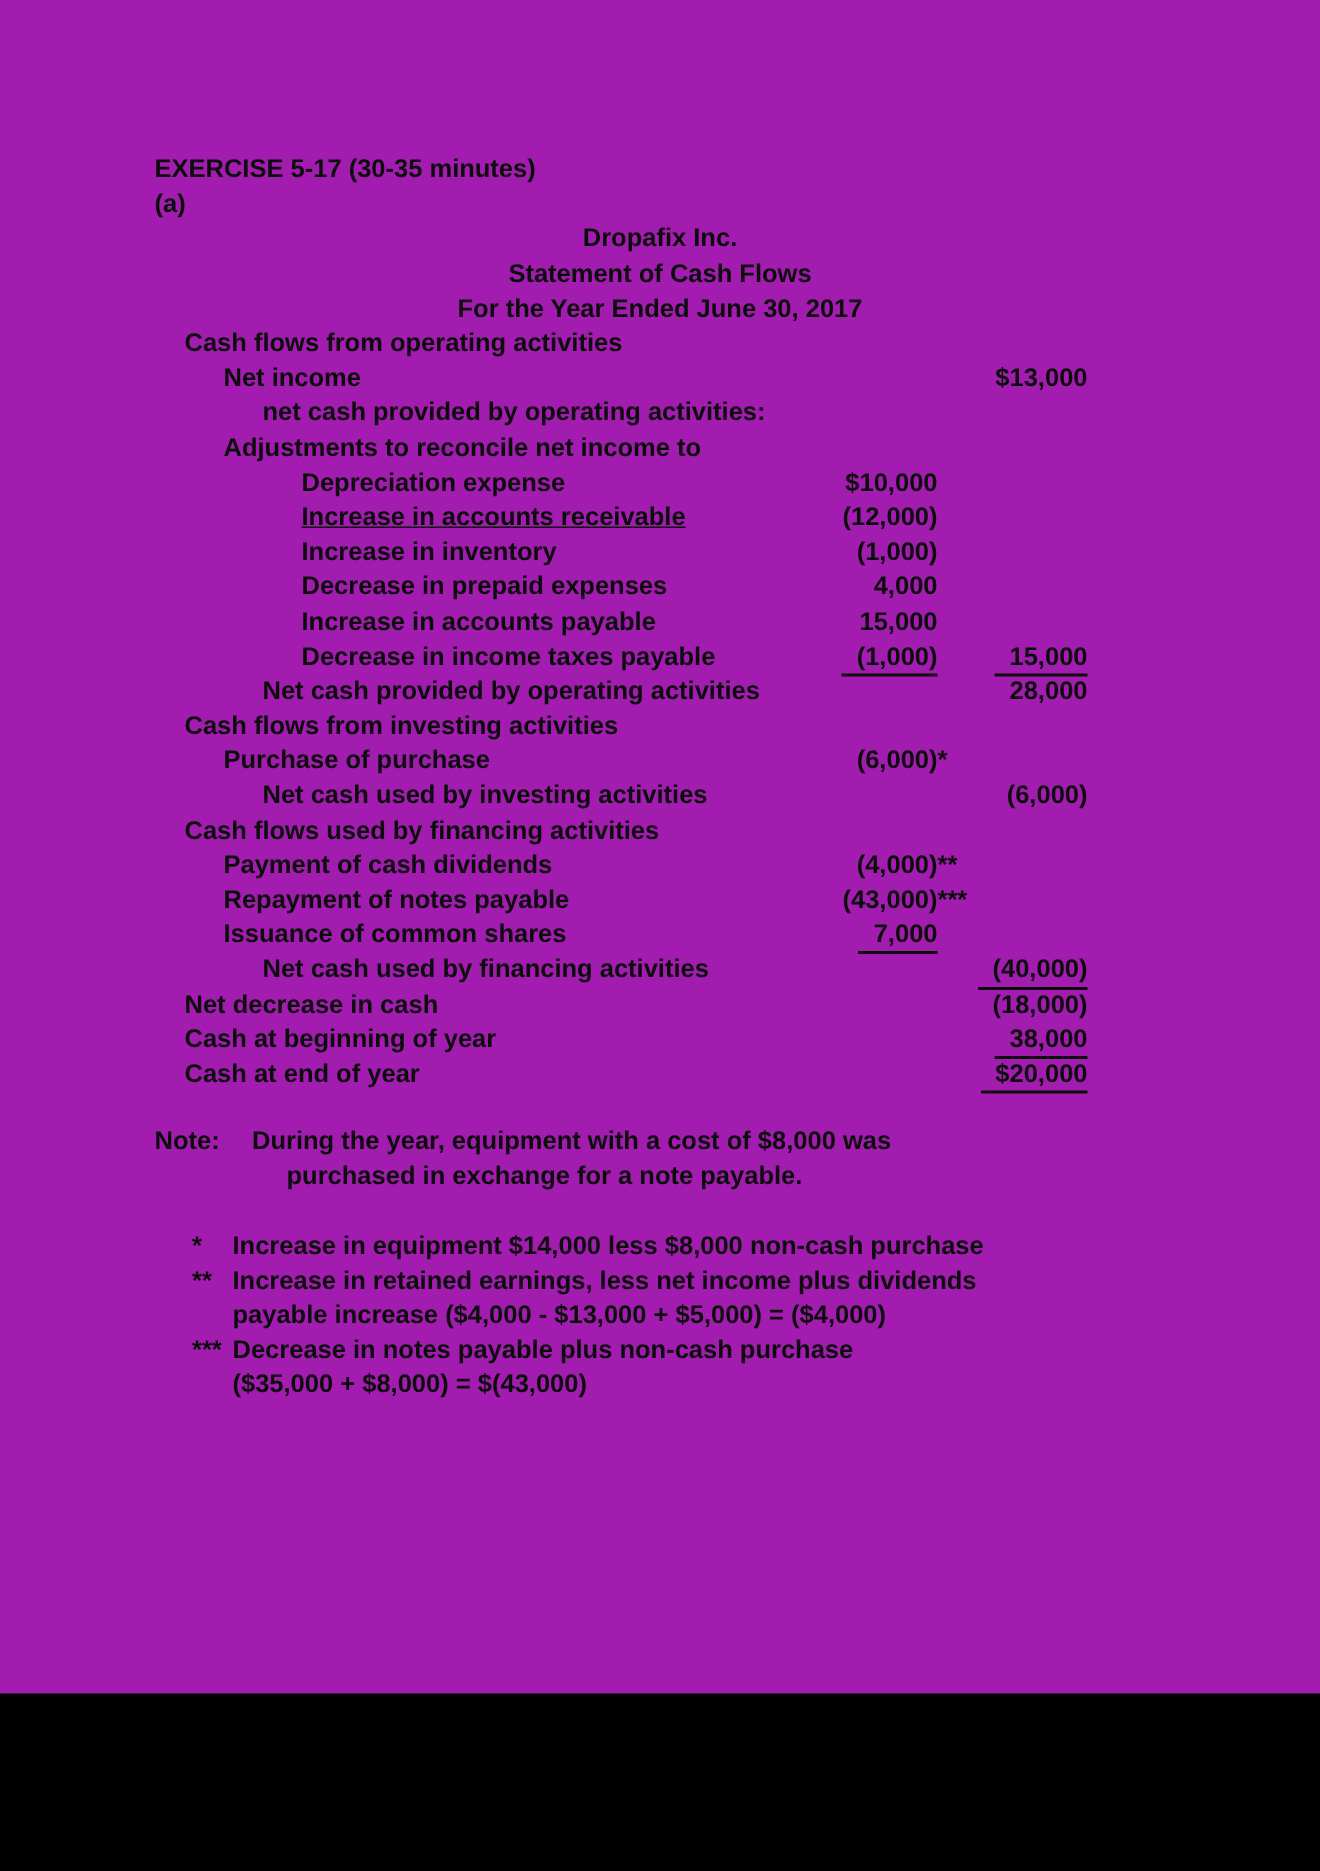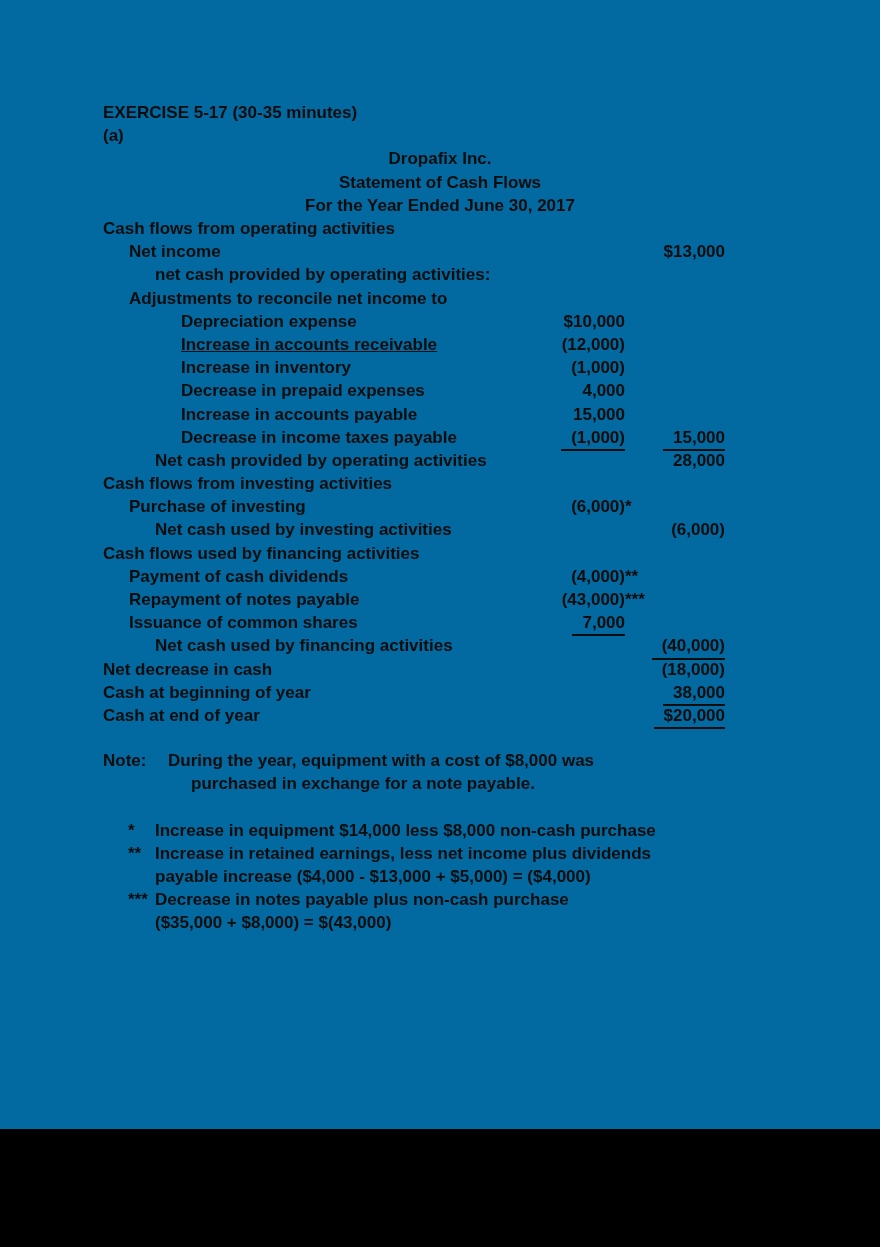--- a/index.html
+++ b/index.html
@@ -5,27 +5,27 @@
   * { margin:0; padding:0; box-sizing:border-box; }
   html, body { width:880px; background:#fff; }
   body {
     height:1247px;
     position:relative;
     overflow:hidden;
     font-family:"Liberation Sans", sans-serif;
     font-weight:700;
     color:#0d0d0d;
   }
-  .page { position:absolute; inset:0; background:#0369a1; }
+  .page { position:absolute; inset:0; background:#a21caf; }
   .content {
     position:absolute; left:103px; top:101px; width:674px;
     font-size:17px; line-height:23.2px; white-space:nowrap;
   }
   .titleblock { text-align:center; }
-  .row { position:relative; height:23.2px; }
+  .row { position:relative; height:23.2px;margin-left:20px; }
   .row .lbl { display:inline-block; }
   .c1 { position:absolute; right:152px; top:0; }
   .c1 .amt { display:inline-block; }
   .c1 .sfx { position:absolute; left:100%; top:0; }
   .c2 { position:absolute; right:52px; top:0; text-align:center; }
   .u { border-bottom:2px solid #0d0d0d; padding-left:10px; }
   .note { margin-top:22px; }
   .note-l1 { display:flex; }
   .note-label { flex:0 0 65px; }
   .note-l2 { padding-left:88px; }
@@ -117,21 +117,21 @@
     <span class="c2">28,000</span>
   </div>
 
   <div class="row">
     <span class="lbl" style="padding-left: 0px;">Cash flows from investing activities</span>
     
     
   </div>
 
   <div class="row">
-    <span class="lbl" style="padding-left: 26px;">Purchase of investing</span>
+    <span class="lbl" style="padding-left: 26px;">Purchase of purchase</span>
     <span class="c1"><span class="amt">(6,000)</span><span class="sfx">*</span></span>
     
   </div>
 
   <div class="row">
     <span class="lbl" style="padding-left: 52px;">Net cash used by investing activities</span>
     
     <span class="c2">(6,000)</span>
   </div>
 

